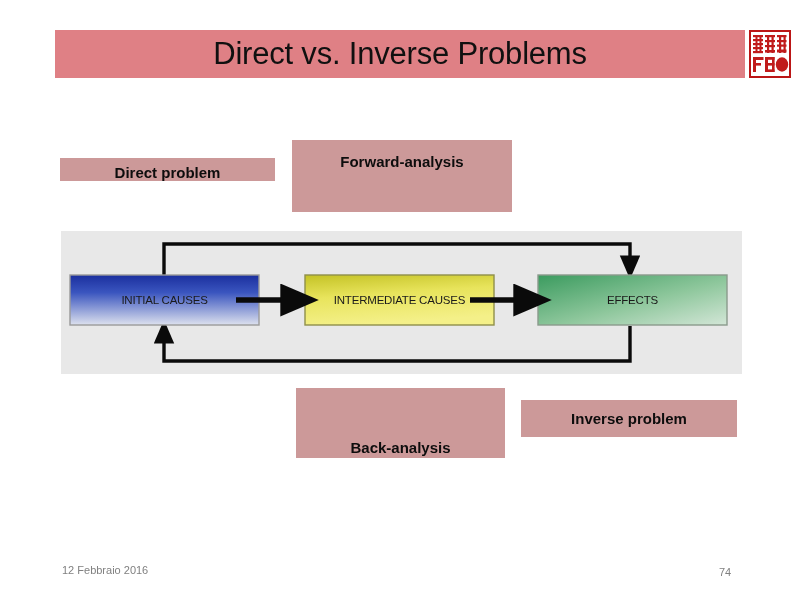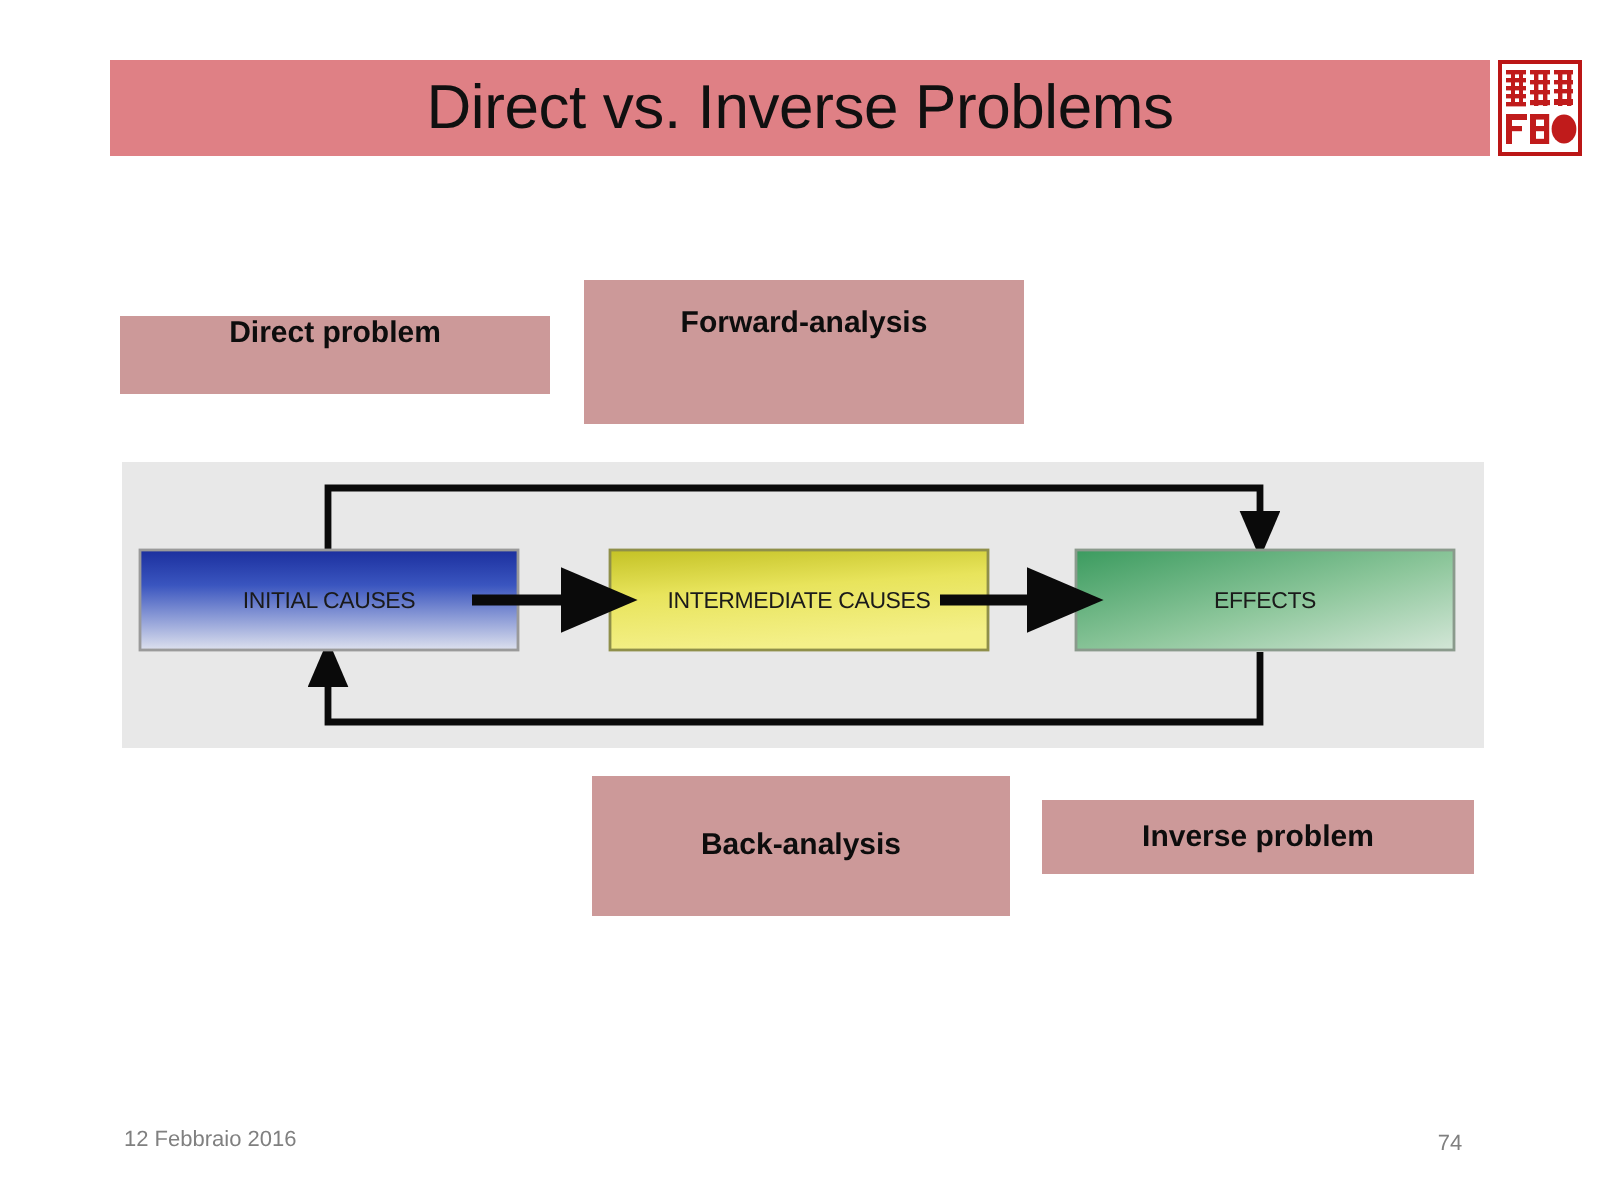--- a/index.html
+++ b/index.html
@@ -61,30 +61,30 @@
     background: #cc9999;
     display: flex;
     justify-content: center;
     font-size: 15px;
     font-weight: bold;
     color: #0d0d0d;
     white-space: nowrap;
   }
   .tag > span { display: block; }
   #tag-direct-problem {
-    left: 60px; top: 158px; width: 215px; height: 39px;
-    align-items: flex-start;
+    left: 60px; top: 158px; width: 215px; height: 23px;
+    align-items: flex-end;
   }
   #tag-forward-analysis {
     left: 292px; top: 140px; width: 220px; height: 72px;
     align-items: flex-start; padding-top: 13px; box-sizing: border-box;
   }
   #tag-back-analysis {
     left: 296px; top: 388px; width: 209px; height: 70px;
-    align-items: flex-end; padding-bottom: 27px; box-sizing: border-box;
+    align-items: flex-end; padding-bottom: 2px; box-sizing: border-box;
   }
   #tag-inverse-problem {
     left: 521px; top: 400px; width: 216px; height: 37px;
     align-items: center;
   }
 
   
   #diagram-panel {
     position: absolute;
     left: 61px;

